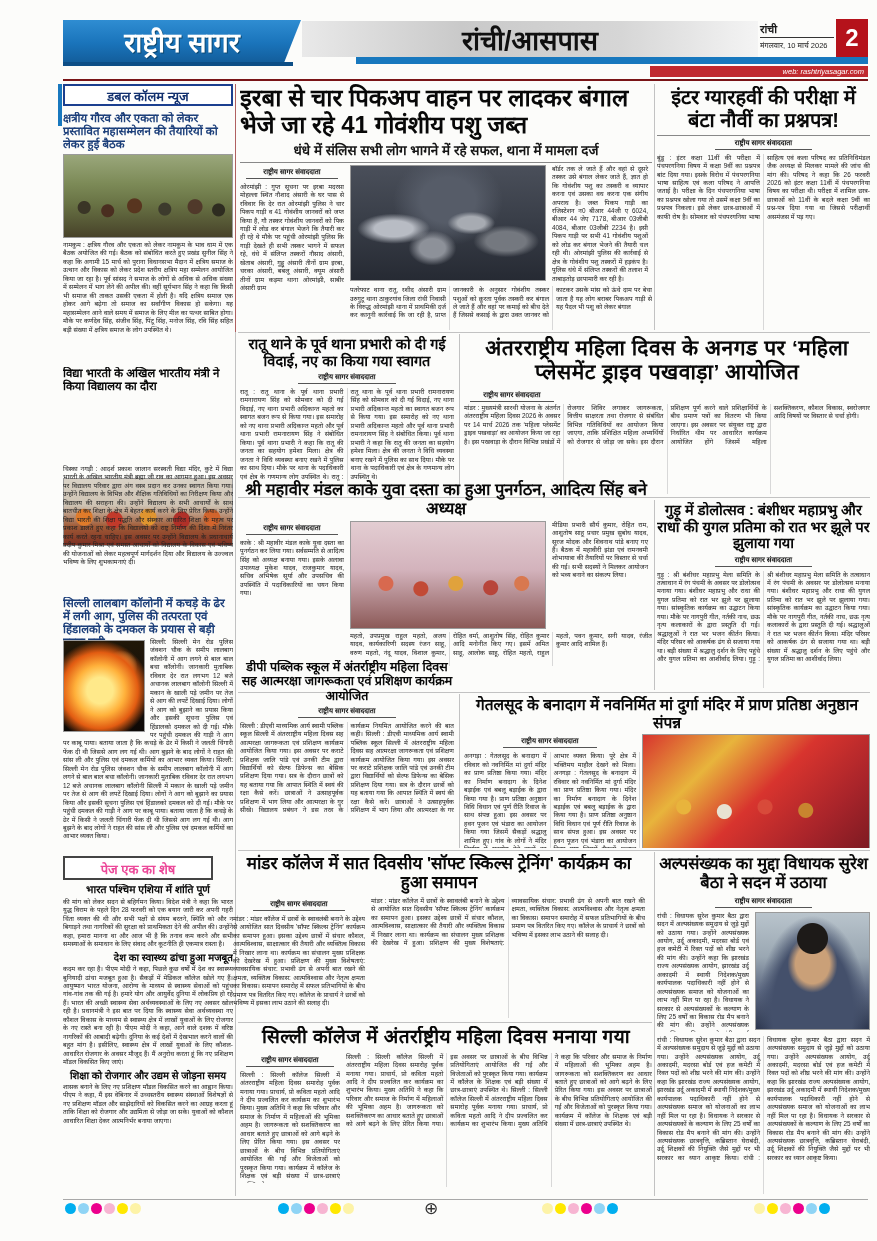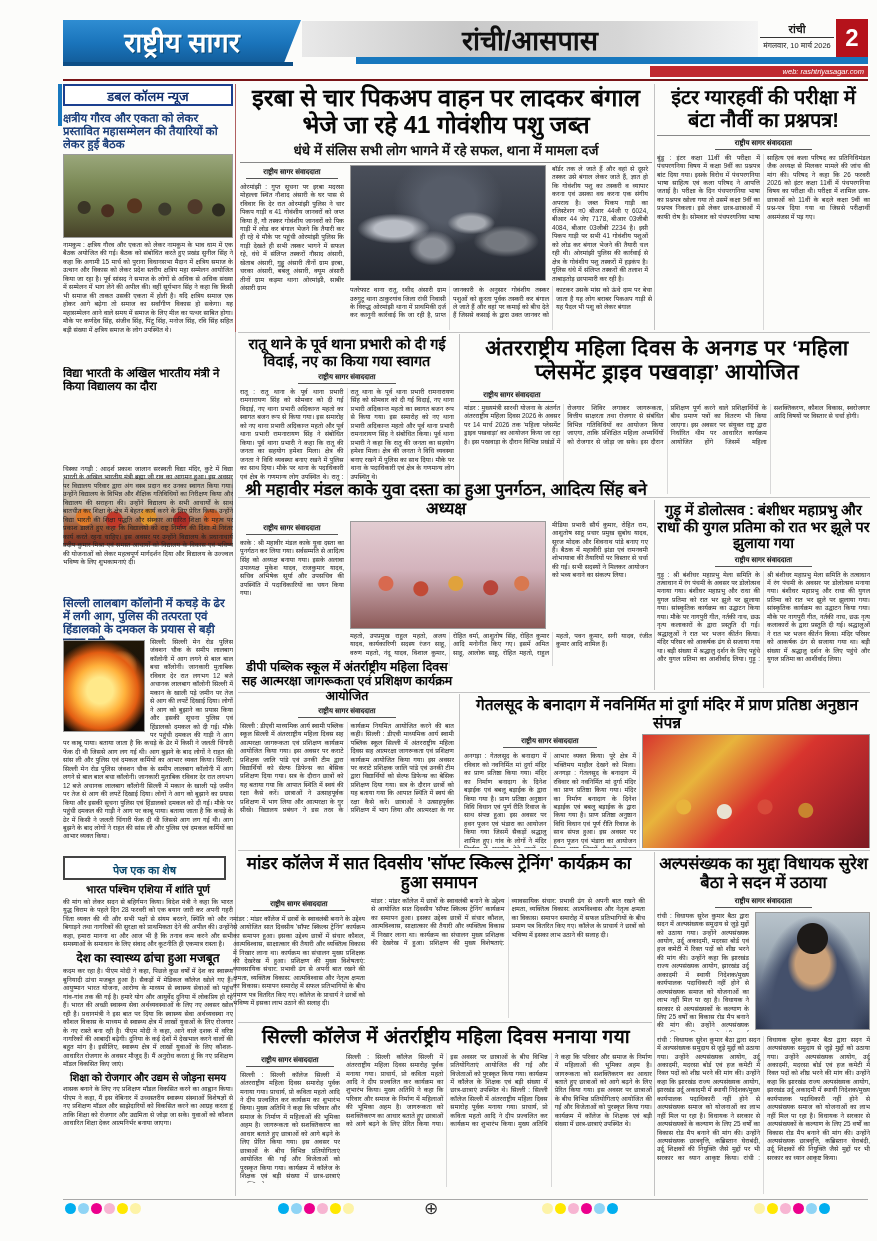--- a/index.html
+++ b/index.html
@@ -9,21 +9,21 @@
     background:linear-gradient(180deg,#2f8dd2 0%,#1a74bb 55%,#135e9c 100%);
     clip-path:polygon(0 0,100% 0,93% 100%,0 100%);
     display:flex;align-items:center;justify-content:center;}
   .masthead span{color:#fff;font-size:27px;font-weight:bold;text-shadow:1px 1px 0 #0b466f;}
   .masthead-underline{position:absolute;left:63px;top:62px;width:230px;height:4px;background:#0d4e86;}
   .diamond{position:absolute;width:9px;height:9px;transform:rotate(45deg);}
   .section-bar{position:absolute;left:302px;top:21px;width:456px;height:36px;
     background:linear-gradient(90deg,#e9e9e9 0%,#c9c9c9 35%,#d6d6d6 70%,#f4f4f4 100%);
     display:flex;align-items:center;justify-content:center;}
   .section-bar span{font-size:27px;font-weight:bold;color:#101010;text-align:center;}
-  .date-box{position:absolute;left:760px;top:21px;width:74px;height:38px;text-align:center;}
+  .date-box{position:absolute;left:760px;top:21px;width:74px;height:38px;}
   .date-box .city{font-size:11px;font-weight:bold;border-bottom:1px solid #333;padding-bottom:1px;}
   .date-box .date{font-size:7.5px;padding-top:2px;color:#222;}
   .page-box{position:absolute;left:836px;top:19px;width:32px;height:38px;background:#b5121b;
     display:flex;align-items:center;justify-content:center;}
   .page-box span{color:#fff;font-size:24px;font-weight:bold;}
   .blue-bar{position:absolute;left:356px;top:57px;width:512px;height:7px;background:#1878be;}
   .web-strip{position:absolute;left:650px;top:66px;width:218px;height:11px;background:#c02a30;
     display:flex;align-items:center;justify-content:flex-end;padding-right:4px;box-sizing:border-box;}
   .web-strip span{color:#fff;font-size:7.5px;font-style:italic;}
   .maroon-line{position:absolute;left:63px;top:79px;width:805px;height:2px;background:#7a1417;}
@@ -162,33 +162,33 @@
   <div class="art bt" style="left:63px;top:465px;width:170px;height:130px">चिस्का नगड़ी : आदर्श प्रकाश जालान सरस्वती विद्या मंदिर, कुटे में विद्या भारती के अखिल भारतीय मंत्री ब्रह्मा जी राव का आगमन हुआ। इस अवसर पर विद्यालय परिवार द्वारा अंग वस्त्र प्रदान कर उनका स्वागत किया गया। उन्होंने विद्यालय के विभिन्न और शैक्षिक गतिविधियों का निरीक्षण किया और विद्यालय की सराहना की। उन्होंने विद्यालय के सभी आचार्यों के साथ बातचीत कर शिक्षा के क्षेत्र में बेहतर कार्य करने के लिए प्रेरित किया। उन्होंने विद्या भारती की शिक्षा पद्धति और संस्कार आधारित शिक्षा के महत्व पर प्रकाश डालते हुए कहा कि विद्यालयों को राष्ट्र निर्माण की दिशा में निरंतर कार्य करते रहना चाहिए। इस अवसर पर उन्होंने विद्यालय के प्रधानाचार्य प्रदीप कुमार मिश्रा एवं समस्त आचार्यों को विद्यालय के विकास एवं भविष्य की योजनाओं को लेकर महत्वपूर्ण मार्गदर्शन दिया और विद्यालय के उज्ज्वल भविष्य के लिए शुभकामनाएं दी।</div>
 
   <div class="art" style="left:63px;top:597px;width:170px">
     <div class="hl navy" style="font-size:11.5px">सिल्ली लालबाग कॉलोनी में कचड़े के ढेर में लगी आग, पुलिस की तत्परता एवं हिंडालको के दमकल के प्रयास से बड़ी घटना टली</div>
   </div>
   <div class="art" style="left:63px;top:638px;width:170px;height:214px">
     <div class="ph ph-fire" style="float:left;width:82px;height:92px;margin:2px 5px 3px 0"></div>
     <div class="bt">सिल्ली: सिल्ली मेन रोड पुलिस जंक्शन चौक के समीप लालबाग कॉलोनी में आग लगने से बाल बाल बचा कॉलोनी। जानकारी मुताबिक रविवार देर रात लगभग 12 बजे अचानक लालबाग कॉलोनी सिल्ली में मकान के खाली पड़े जमीन पर तेज से आग की लपटें दिखाई दिया। लोगों ने आग को बुझाने का प्रयास किया और इसकी सूचना पुलिस एवं हिंडालको दमकल को दी गई। मौके पर पहुंची दमकल की गाड़ी ने आग पर काबू पाया। बताया जाता है कि कचड़े के ढेर में किसी ने जलती चिंगारी फेंक दी थी जिससे आग लग गई थी। आग बुझने के बाद लोगों ने राहत की सांस ली और पुलिस एवं दमकल कर्मियों का आभार व्यक्त किया। सिल्ली: सिल्ली मेन रोड पुलिस जंक्शन चौक के समीप लालबाग कॉलोनी में आग लगने से बाल बाल बचा कॉलोनी। जानकारी मुताबिक रविवार देर रात लगभग 12 बजे अचानक लालबाग कॉलोनी सिल्ली में मकान के खाली पड़े जमीन पर तेज से आग की लपटें दिखाई दिया। लोगों ने आग को बुझाने का प्रयास किया और इसकी सूचना पुलिस एवं हिंडालको दमकल को दी गई। मौके पर पहुंची दमकल की गाड़ी ने आग पर काबू पाया। बताया जाता है कि कचड़े के ढेर में किसी ने जलती चिंगारी फेंक दी थी जिससे आग लग गई थी। आग बुझने के बाद लोगों ने राहत की सांस ली और पुलिस एवं दमकल कर्मियों का आभार व्यक्त किया।</div>
   </div>
 
-  <div class="art boxhead" style="left:63px;top:856px;width:163px;height:24px;border-color:#444;color:#0c4a6e;font-size:11px;line-height:24px">पेज एक का शेष</div>
+  <div class="art boxhead" style="left:63px;top:856px;width:150px;height:24px;border-color:#444;color:#ec4899;font-size:13px;line-height:24px">पेज एक का शेष</div>
 
   <div class="art" style="left:63px;top:884px;width:170px;height:313px">
     <div class="hl" style="font-size:10.5px;text-align:center">भारत पश्चिम एशिया में शांति पूर्ण</div>
     <div class="bt" style="margin-top:2px">की मांग को लेकर सदन से बहिर्गमन किया। विदेश मंत्री ने कहा कि भारत युद्ध विराम के पहले दिन 28 फरवरी को एक बयान जारी कर अपनी गहरी चिंता व्यक्त की थी और सभी पक्षों से संयम बरतने, स्थिति को और न बिगाड़ने तथा नागरिकों की सुरक्षा को प्राथमिकता देने की अपील की। उन्होंने कहा, हमारा मानना था और आज भी है कि तनाव कम करने और सभी समस्याओं के समाधान के लिए संवाद और कूटनीति ही एकमात्र रास्ता है।</div>
-    <div class="hl" style="font-size:12px;text-align:center;margin-top:3px">देश का स्वास्थ्य ढांचा हुआ मजबूत</div>
+    <div class="hl" style="font-size:10px;text-align:right;margin-top:3px">देश का स्वास्थ्य ढांचा हुआ मजबूत</div>
     <div class="bt" style="margin-top:2px">कदम कर रहा है। पीएम मोदी ने कहा, पिछले कुछ वर्षों में देश का स्वास्थ्य बुनियादी ढांचा मजबूत हुआ है। सैकड़ों में मेडिकल कॉलेज खोले गए हैं। आयुष्मान भारत योजना, आरोग्य के माध्यम से स्वास्थ्य सेवाओं को पहुंच गांव-गांव तक की गई है। हमारे योग और आयुर्वेद दुनिया में लोकप्रिय हो रहे हैं। भारत की अच्छी स्वास्थ्य सेवा अर्थव्यवस्थाओं के लिए नए अवसर खोल रही है। प्रधानमंत्री ने इस बात पर दिया कि स्वास्थ्य सेवा अर्थव्यवस्था नए कौशल विकास के माध्यम से स्वास्थ्य क्षेत्र में लाखों युवाओं के लिए रोजगार के नए रास्ते बना रही है। पीएम मोदी ने कहा, आने वाले दशक में वरिष्ठ नागरिकों की आबादी बढ़ेगी। दुनिया के कई देशों में देखभाल करने वालों की बहुत मांग है। इसीलिए, स्वास्थ्य क्षेत्र में लाखों युवाओं के लिए कौशल-आधारित रोजगार के अवसर मौजूद हैं। मैं अनुरोध करता हूं कि नए प्रशिक्षण मॉडल विकसित किए जाएं।</div>
     <div class="hl" style="font-size:10px;text-align:center;margin-top:3px">शिक्षा को रोजगार और उद्यम से जोड़ना समय</div>
     <div class="bt" style="margin-top:2px">शासक बनाने के लिए नए प्रशिक्षण मॉडल विकसित करने का आह्वान किया। पीएम ने कहा, मैं इस वेबिनार में उच्चस्तरीय स्वास्थ्य संस्थाओं विशेषज्ञों से नए प्रशिक्षण मॉडल और साझेदारियों को विकसित करने का आग्रह करता हूं ताकि शिक्षा को रोजगार और उद्यमिता से जोड़ा जा सके। युवाओं को कौशल आधारित शिक्षा देकर आत्मनिर्भर बनाया जाएगा।</div>
   </div>
 
   <div class="art" style="left:240px;top:84px;width:412px;height:246px">
-    <div class="hl" style="font-size:24px;text-align:center">इरबा से चार पिकअप वाहन पर लादकर बंगाल भेजे जा रहे 41 गोवंशीय पशु जब्त</div>
+    <div class="hl" style="font-size:24px;text-align:left">इरबा से चार पिकअप वाहन पर लादकर बंगाल भेजे जा रहे 41 गोवंशीय पशु जब्त</div>
     <div class="sub" style="font-size:13.5px;text-align:center;margin-top:2px">धंधे में संलिस सभी लोग भागने में रहे सफल, थाना में मामला दर्ज</div>
     <div style="border-top:1px solid #888;margin:3px 0 2px"></div>
     <div class="row">
       <div style="width:104px;flex:none">
         <div class="byline">राष्ट्रीय सागर संवाददाता</div>
         <div class="bt">ओरमांझी : गुप्त सूचना पर इरबा मदरसा मोहल्ला स्थित नौशाद अंसारी के घर पास से रविवार कि देर रात ओरमांझी पुलिस ने चार पिकप गाड़ी व 41 गोवंशीय जानवरों को जप्त किया है, गौ तस्कर गोवंशीय जानवरों को पिक गाड़ी में लोड कर बंगाल भेजने कि तैयारी कर ही रहे थे मौके पर पहुंची ओरमांझी पुलिस कि गाड़ी देखते ही सभी तस्कर भागने में सफल रहे, धंधे में संलिप्त तस्करों नौसाद अंसारी, खेताब अंसारी, गुड्डू अंसारी तीनों ग्राम इरबा, चरका अंसारी, बबलू अंसारी, क्यूम अंसारी तीनों ग्राम कड़मा थाना ओरमांझी, साबीर अंसारी ग्राम</div>
       </div>
       <div style="flex:1">
         <div class="row">
           <div class="ph ph-cattle" style="width:196px;height:116px"></div>

